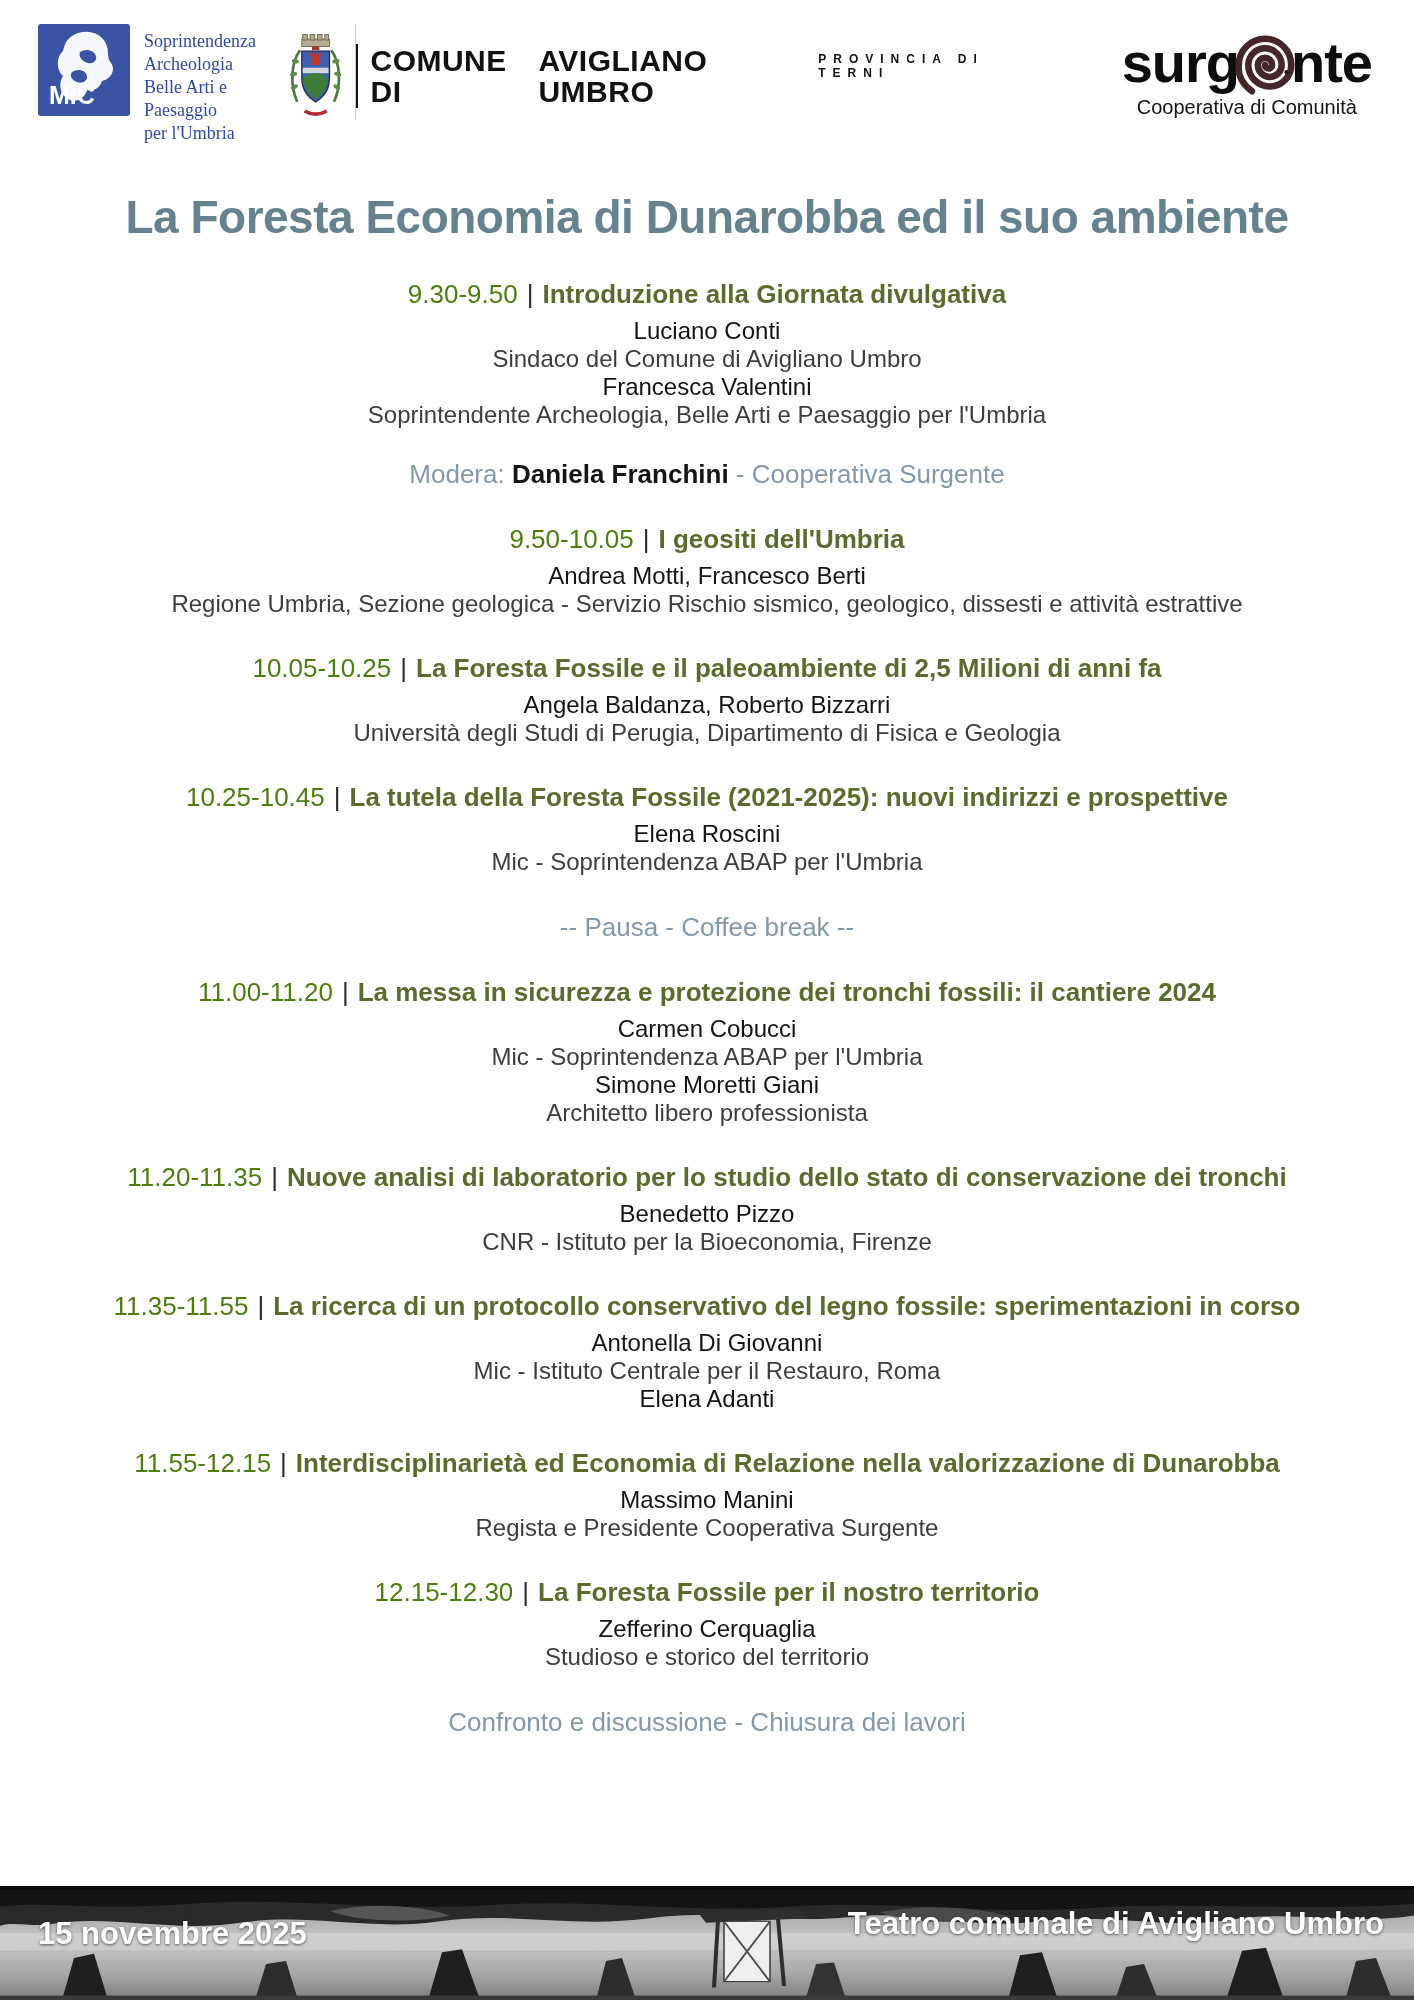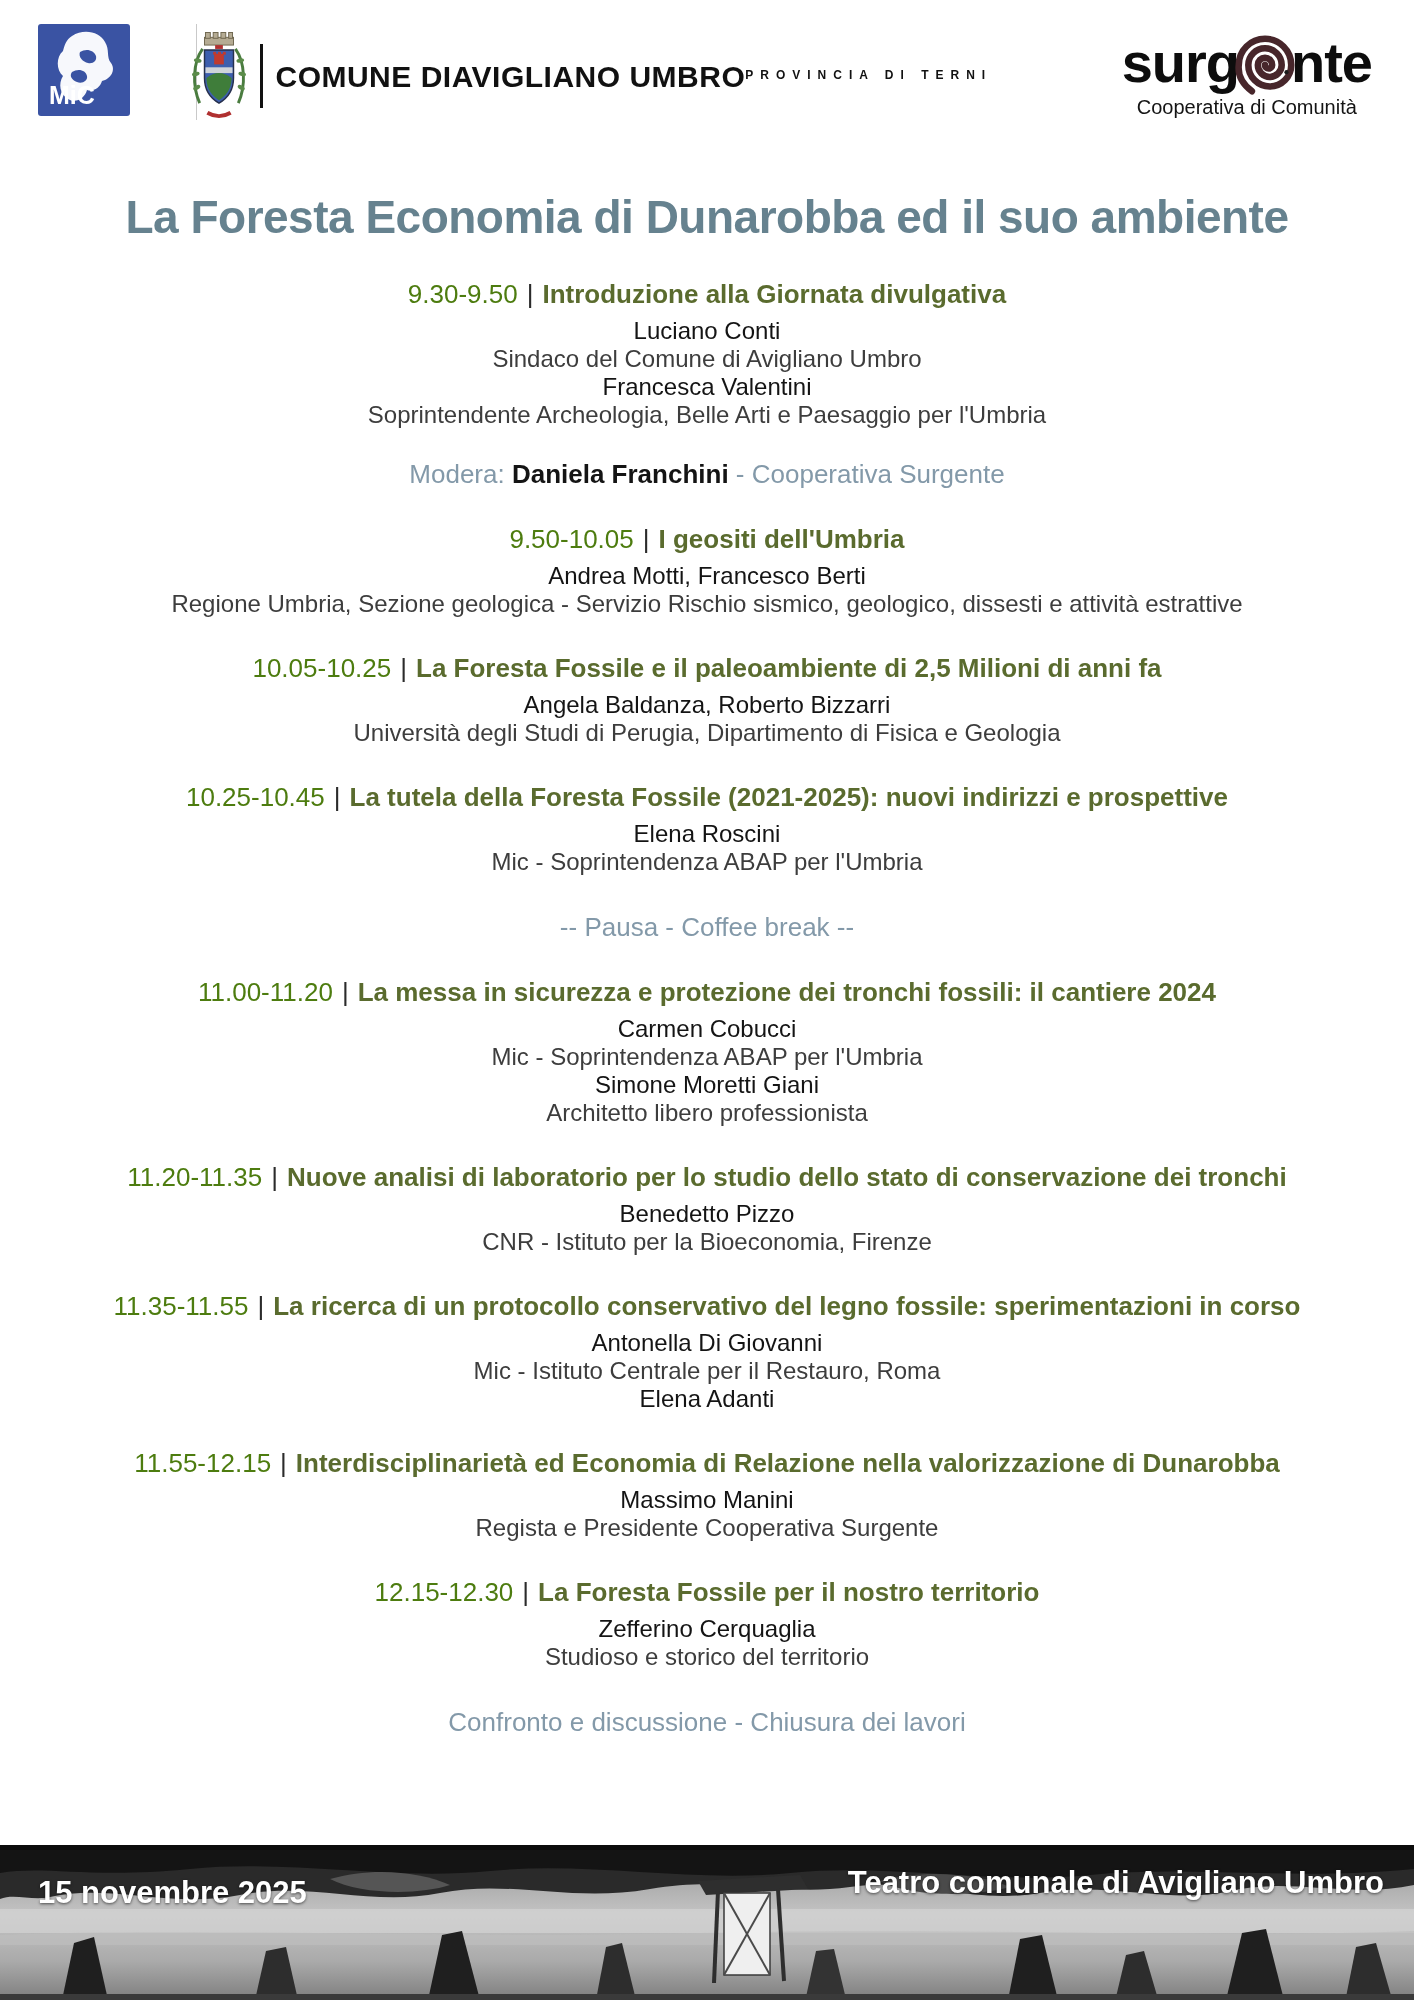--- a/index.html
+++ b/index.html
@@ -41,21 +41,21 @@
   .session-time{font-weight:400;color:#4d7c0f;}
   .session-sep{color:#2b2b2b;padding:0 9px;font-weight:300;}
   .session-title{font-weight:700;color:#5a6b2e;}
   .speakers{margin-top:6px;}
   .speaker-name{font-size:24px;font-weight:400;color:#141414;line-height:28px;}
   .speaker-role{font-size:24px;color:#3d3d3d;line-height:28px;}
   .note-line{margin-top:30px;font-size:26px;color:#8399a9;line-height:30px;}
   .note-line.pausa,.note-line.chiusura{margin-top:36px;}
   .note-strong{font-weight:700;color:#141414;}
   
-  .footer{position:absolute;left:0;bottom:0;width:1414px;height:155px;}
+  .footer{position:absolute;left:0;bottom:0;width:1414px;height:114px;}
   .footer svg{position:absolute;left:0;top:0;width:100%;height:100%;display:block;}
   .footer-date{
     position:absolute;left:38px;top:30px;color:#ffffff;font-size:31px;font-weight:700;
     text-shadow:0 1px 3px rgba(0,0,0,.6);
   }
   .footer-venue{
     position:absolute;right:30px;top:20px;color:#ffffff;font-size:31px;font-weight:700;
     text-shadow:0 1px 3px rgba(0,0,0,.6);
   }
 </style>
@@ -65,20 +65,26 @@
 <div class="header">
 
   <div class="mic-block">
     <svg class="mic-square" viewBox="0 0 92 92">
       <rect width="92" height="92" rx="3" fill="#3a53a3"></rect>
       <path fill="#ffffff" opacity="0.96" d="M34,12 C46,4 62,8 67,18 C72,26 68,33 73,39 C78,46 73,55 64,57 C62,64 55,68 49,66 C47,74 38,80 30,75 C22,70 20,60 25,52 C18,46 18,33 25,27 C27,20 28,16 34,12 Z"></path>
       <path fill="#3a53a3" d="M42,28 C48,24 56,26 58,32 C59,37 55,40 50,39 C45,38 40,33 42,28 Z"></path>
       <path fill="#3a53a3" d="M34,48 C40,44 48,46 49,52 C50,57 44,60 39,58 C34,56 31,52 34,48 Z"></path>
       <text x="11" y="80" fill="#ffffff" font-size="25" font-weight="bold" font-family="Liberation Sans, sans-serif">MiC</text>
     </svg>
+    <div class="mic-text">
+      <div>Soprintendenza</div>
+      <div>Archeologia</div>
+      <div>Belle Arti e Paesaggio</div>
+      <div>per l'Umbria</div>
+    </div>
     <div class="mic-divider"></div>
   </div>
 
   <div class="comune-block">
     <svg width="58" height="100" viewBox="0 0 60 100">
 
       <path d="M10,78 C2,60 3,36 13,22" stroke="#4a7c3f" stroke-width="3" fill="none"></path>
       <path d="M50,78 C58,60 57,36 47,22" stroke="#4a7c3f" stroke-width="3" fill="none"></path>
       <ellipse cx="7" cy="62" rx="4" ry="2.2" fill="#5b8c4a" transform="rotate(-30 7 62)"></ellipse>
       <ellipse cx="6" cy="48" rx="4" ry="2.2" fill="#5b8c4a" transform="rotate(-15 6 48)"></ellipse>

